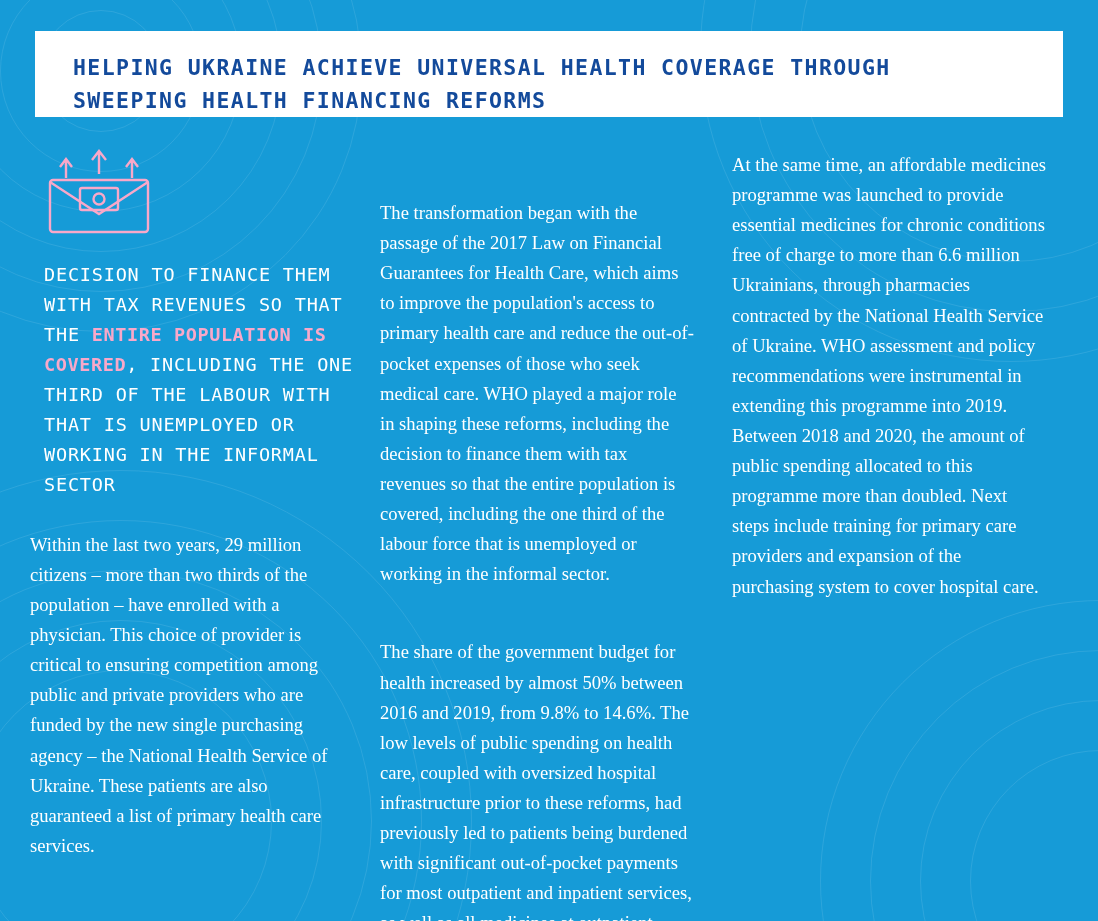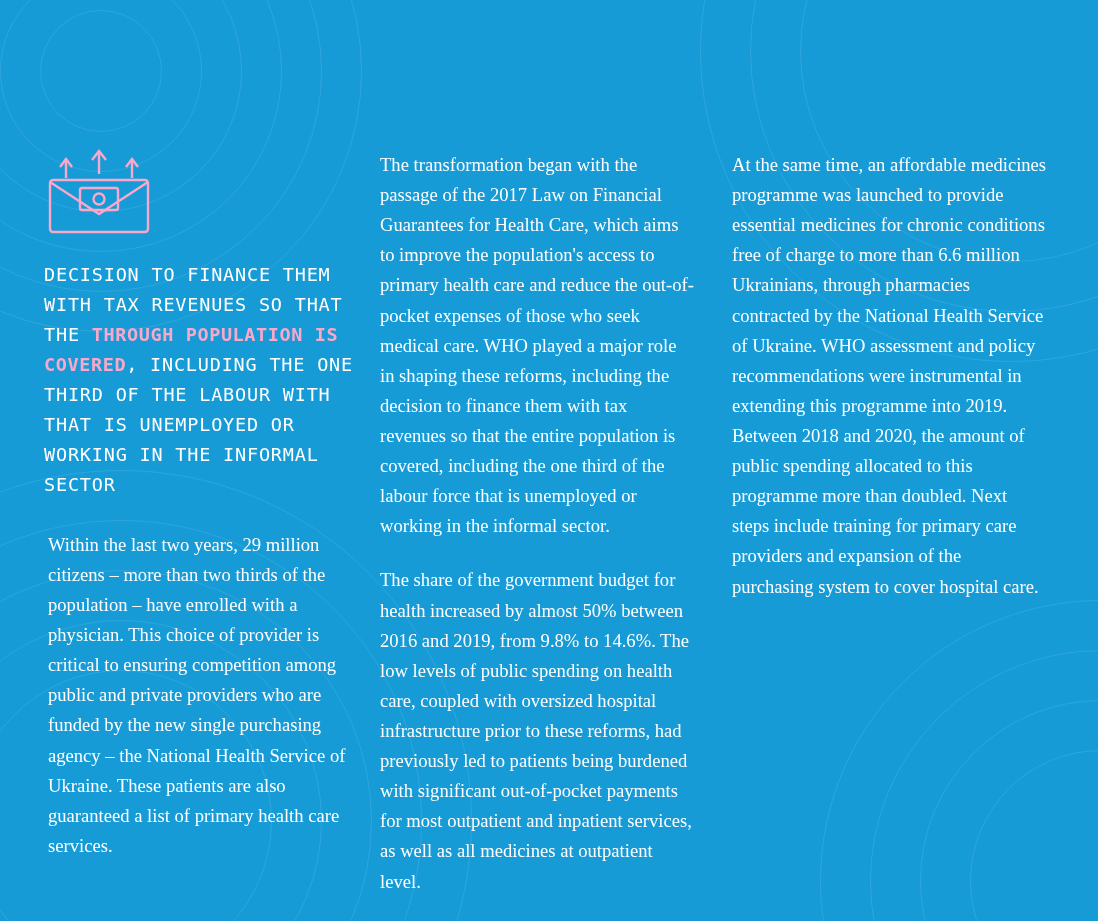--- a/index.html
+++ b/index.html
@@ -87,22 +87,22 @@
     font-weight: bold;
     letter-spacing: 0.6px;
   }
   .body-text {
     color: #ffffff;
     font-family: "Liberation Serif", serif;
     font-size: 18.6px;
     line-height: 1.62;
     margin: 0 0 24px 0;
   }
-  .col-1 .body-text { margin-left: 18px; padding-left: 2px; max-width: 320px;}
-  .col-2 .body-text { max-width: 315px; }
+  .col-1 .body-text { margin-left: 0px; padding-left: 2px; max-width: 320px;}
+  .col-2 .body-text { max-width: 315px; margin-top: 48px; }
   .col-3 .body-text { max-width: 315px; }
   .col-2 { padding-top: 10px; }
   .col-3 { padding-top: 10px; }
   .col-1 .body-text:first-of-type { }
 </style>
 </head>
 <body>
 
 <div class="page">
 
@@ -123,20 +123,24 @@
     <div class="ring" style="left:820px; top:600px; width:560px; height:560px;"></div>
     <div class="ring" style="left:870px; top:650px; width:460px; height:460px;"></div>
     <div class="ring" style="left:920px; top:700px; width:360px; height:360px;"></div>
     <div class="ring" style="left:970px; top:750px; width:260px; height:260px;"></div>
 
     <div class="ring" style="left:700px; top:-260px; width:620px; height:620px;"></div>
     <div class="ring" style="left:750px; top:-210px; width:520px; height:520px;"></div>
     <div class="ring" style="left:800px; top:-160px; width:420px; height:420px;"></div>
   </div>
 
+  <div class="title-bar">
+    <div class="title-text">HELPING UKRAINE ACHIEVE UNIVERSAL HEALTH COVERAGE THROUGH
+SWEEPING HEALTH FINANCING REFORMS</div>
+  </div>
 
   <div class="columns">
 
     <div class="col col-1">
       <div class="icon-wrap">
         <svg width="110" height="90" viewBox="0 0 110 90" xmlns="http://www.w3.org/2000/svg">
           <g fill="none" stroke="#f9a8c9" stroke-width="2.4">
 
             <path d="M22 30 L22 12 M16 19 L22 11 L28 19"></path>
             <path d="M55 26 L55 4 M48 12 L55 3 L62 12"></path>
@@ -145,21 +149,21 @@
             <rect x="6" y="32" width="98" height="52" rx="3"></rect>
 
             <path d="M6 34 L55 66 L104 34"></path>
 
             <rect x="36" y="40" width="38" height="22" rx="2"></rect>
             <circle cx="55" cy="51" r="5.5"></circle>
           </g>
         </svg>
       </div>
 
-      <div class="pull-quote"><span>DECISION TO FINANCE THEM WITH TAX REVENUES SO THAT THE </span><span class="hl">THROUGH POPULATION IS COVERED</span><span>, INCLUDING THE ONE THIRD OF THE LABOUR WITH THAT IS UNEMPLOYED OR WORKING IN THE INFORMAL SECTOR</span></div>
+      <div class="pull-quote"><span>DECISION TO FINANCE THEM WITH TAX REVENUES SO THAT THE </span><span class="hl">ENTIRE POPULATION IS COVERED</span><span>, INCLUDING THE ONE THIRD OF THE LABOUR WITH THAT IS UNEMPLOYED OR WORKING IN THE INFORMAL SECTOR</span></div>
 
       <p class="body-text">Within the last two years, 29 million citizens – more than two thirds of the population – have enrolled with a physician. This choice of provider is critical to ensuring competition among public and private providers who are funded by the new single purchasing agency – the National Health Service of Ukraine. These patients are also guaranteed a list of primary health care services.</p>
     </div>
 
     <div class="col col-2">
       <p class="body-text">The transformation began with the passage of the 2017 Law on Financial Guarantees for Health Care, which aims to improve the population's access to primary health care and reduce the out-of-pocket expenses of those who seek medical care. WHO played a major role in shaping these reforms, including the decision to finance them with tax revenues so that the entire population is covered, including the one third of the labour force that is unemployed or working in the informal sector.</p>
       <p class="body-text">The share of the government budget for health increased by almost 50% between 2016 and 2019, from 9.8% to 14.6%. The low levels of public spending on health care, coupled with oversized hospital infrastructure prior to these reforms, had previously led to patients being burdened with significant out-of-pocket payments for most outpatient and inpatient services, as well as all medicines at outpatient level.</p>
     </div>
 
     <div class="col col-3">

